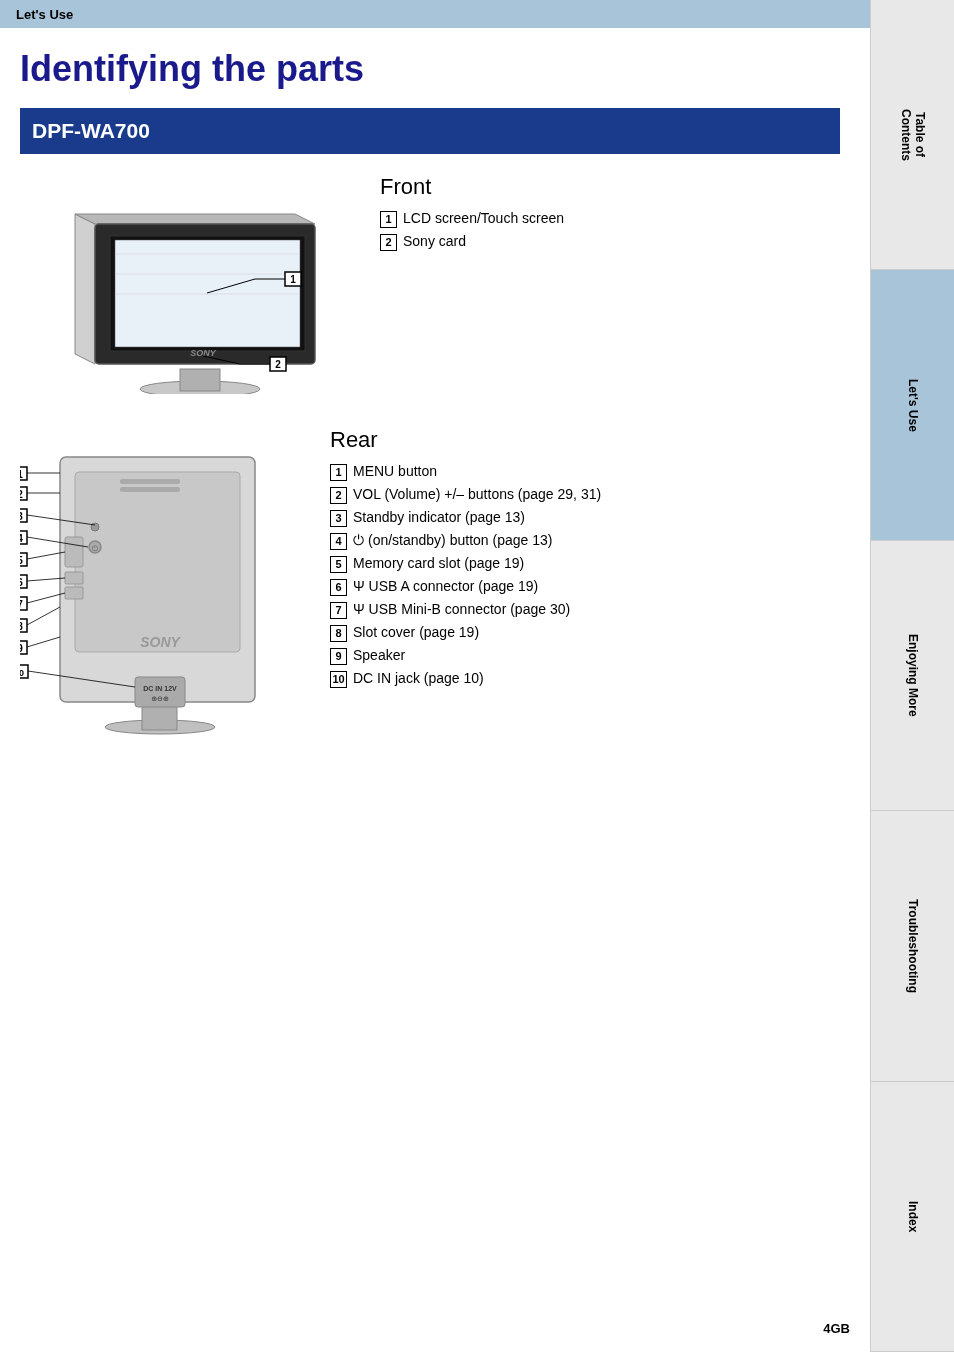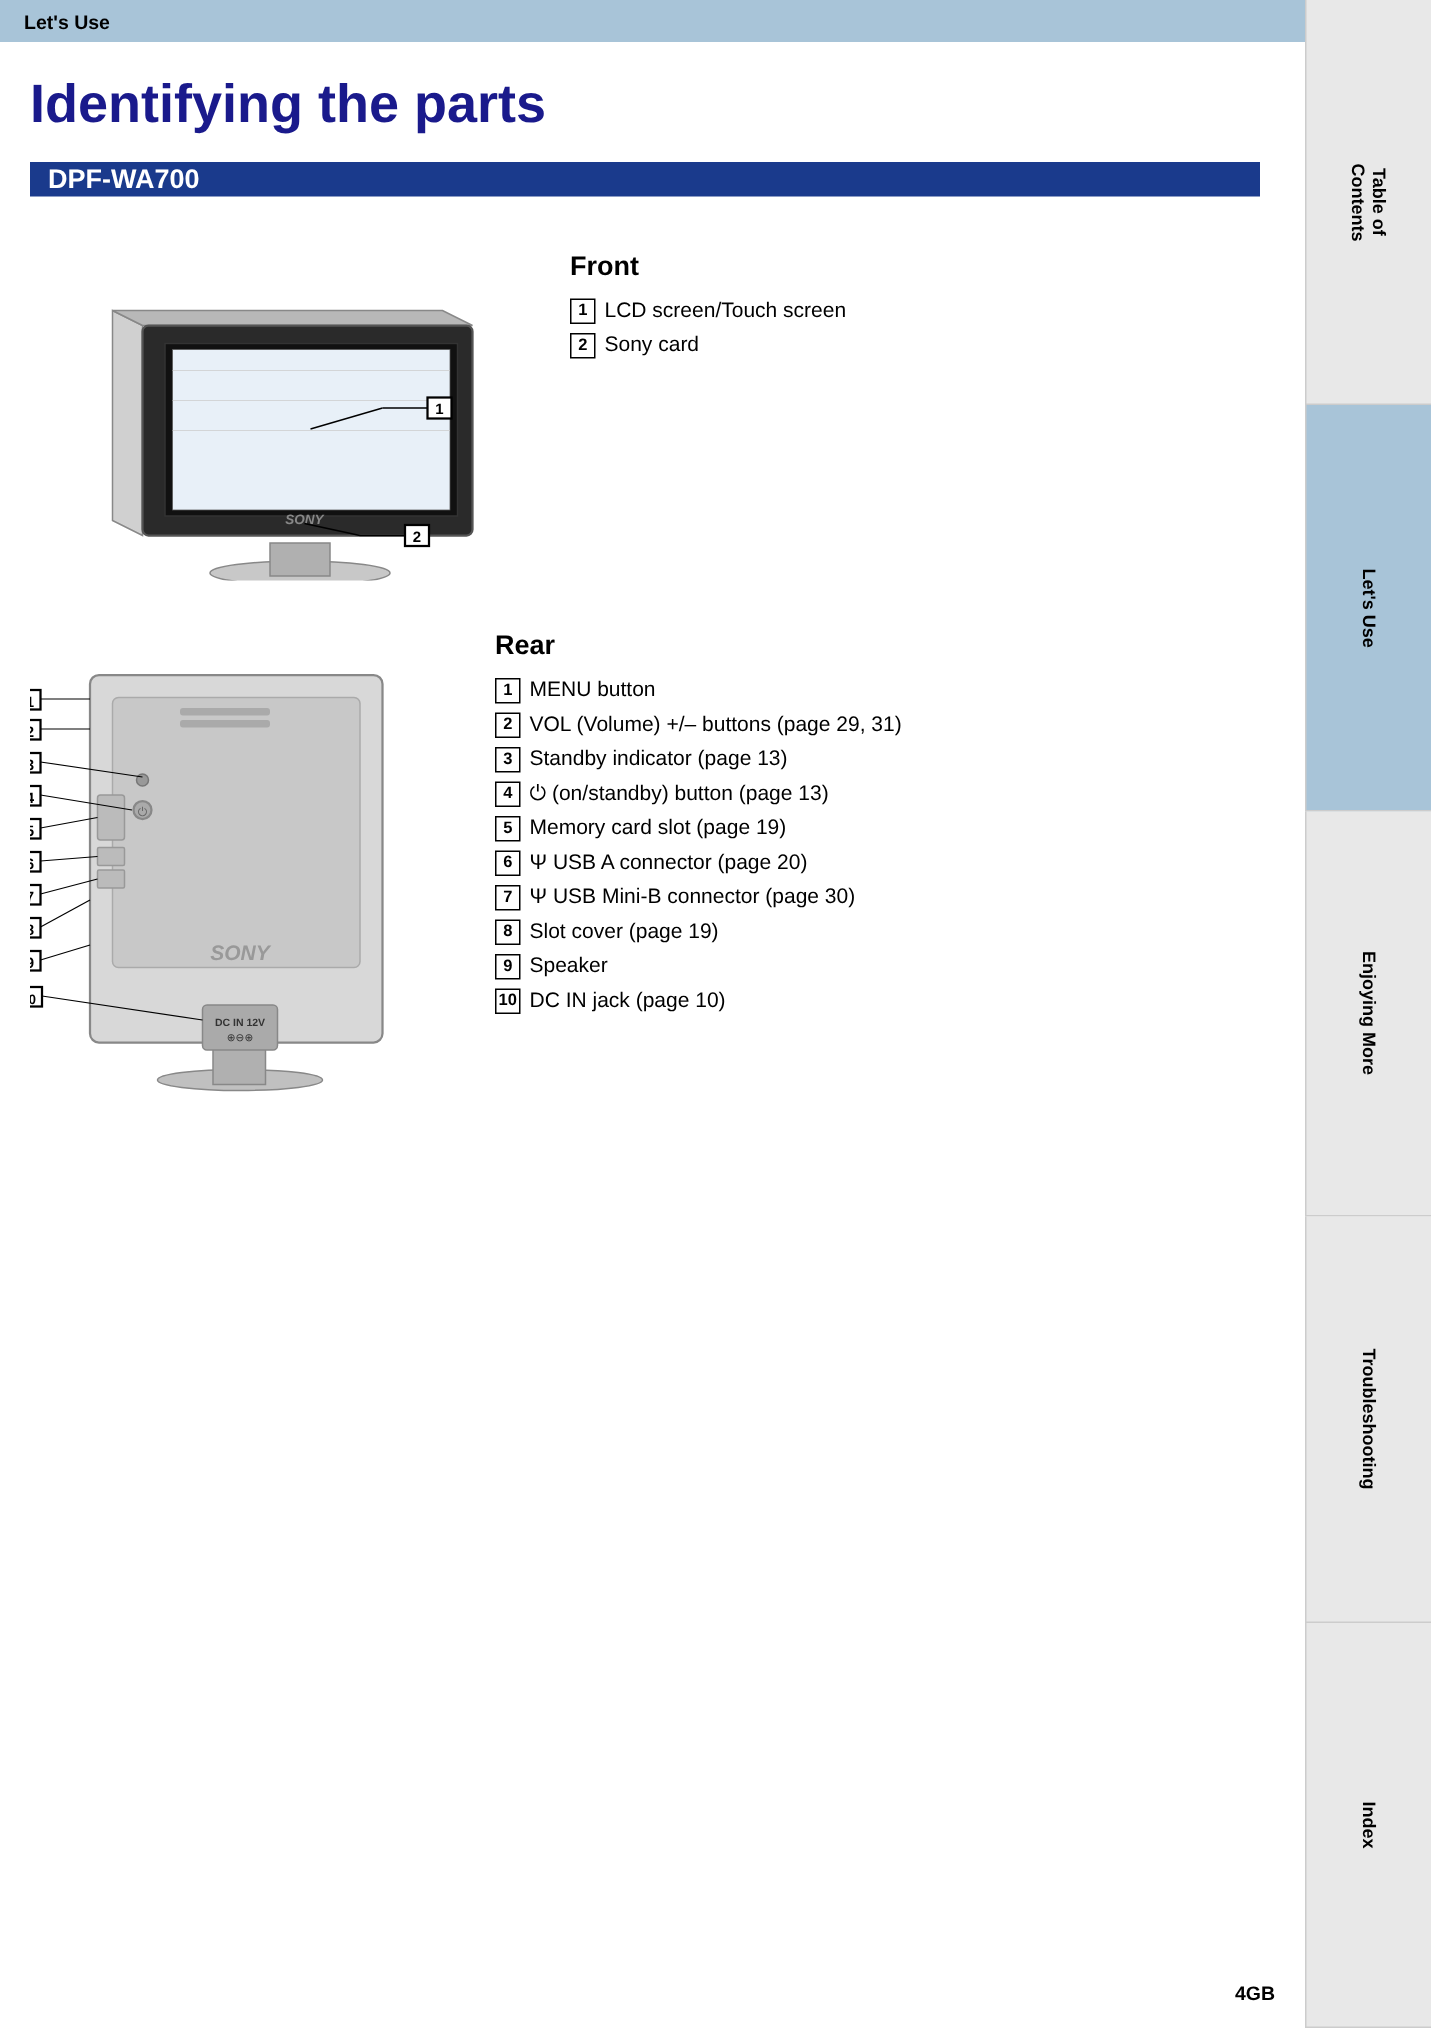--- a/index.html
+++ b/index.html
@@ -40,45 +40,45 @@
       font-weight: bold;
       color: #1a1a8c;
       margin-bottom: 18px;
       margin-top: 4px;
     }
 
     
     .model-header {
       background: #1a3a8c;
       color: #fff;
-      font-size: 18px;
-      font-weight: bold;
-      padding: 1px 12px;
-      margin-bottom: 36px;
+      font-size: 21px;
+      font-weight: bold;
+      padding: 11px 12px;
+      margin-bottom: 20px;
       width: 820px;
     }
 
     
     .section-row {
       display: flex;
       flex-direction: row;
       align-items: flex-start;
       margin-bottom: 30px;
     }
     .diagram-area {
       width: 330px;
       flex-shrink: 0;
       margin-right: 30px;
     }
     .desc-area {
       flex: 1;
     }
     .section-title {
-      font-size: 18px;
-      font-weight: bold;
+      font-size: 22px;
+      font-weight: normal;
       margin-bottom: 10px;
     }
     .parts-list {
       list-style: none;
     }
     .parts-list li {
       display: flex;
       align-items: flex-start;
       margin-bottom: 5px;
       font-size: 14px;
@@ -326,21 +326,21 @@
         <li>
           <span class="num-box">4</span>
           <span>⏻ (on/standby) button (page 13)</span>
         </li>
         <li>
           <span class="num-box">5</span>
           <span>Memory card slot (page 19)</span>
         </li>
         <li>
           <span class="num-box">6</span>
-          <span>Ψ USB A connector (page 20)</span>
+          <span>Ψ USB A connector (page 19)</span>
         </li>
         <li>
           <span class="num-box">7</span>
           <span>Ψ USB Mini-B connector (page 30)</span>
         </li>
         <li>
           <span class="num-box">8</span>
           <span>Slot cover (page 19)</span>
         </li>
         <li>

